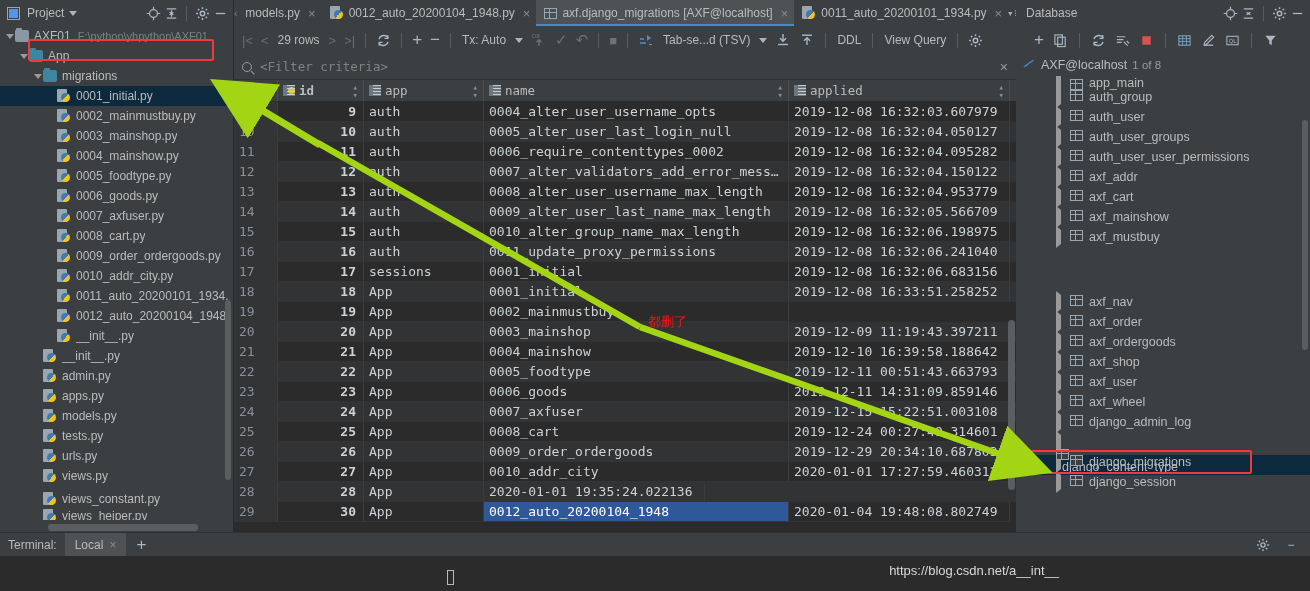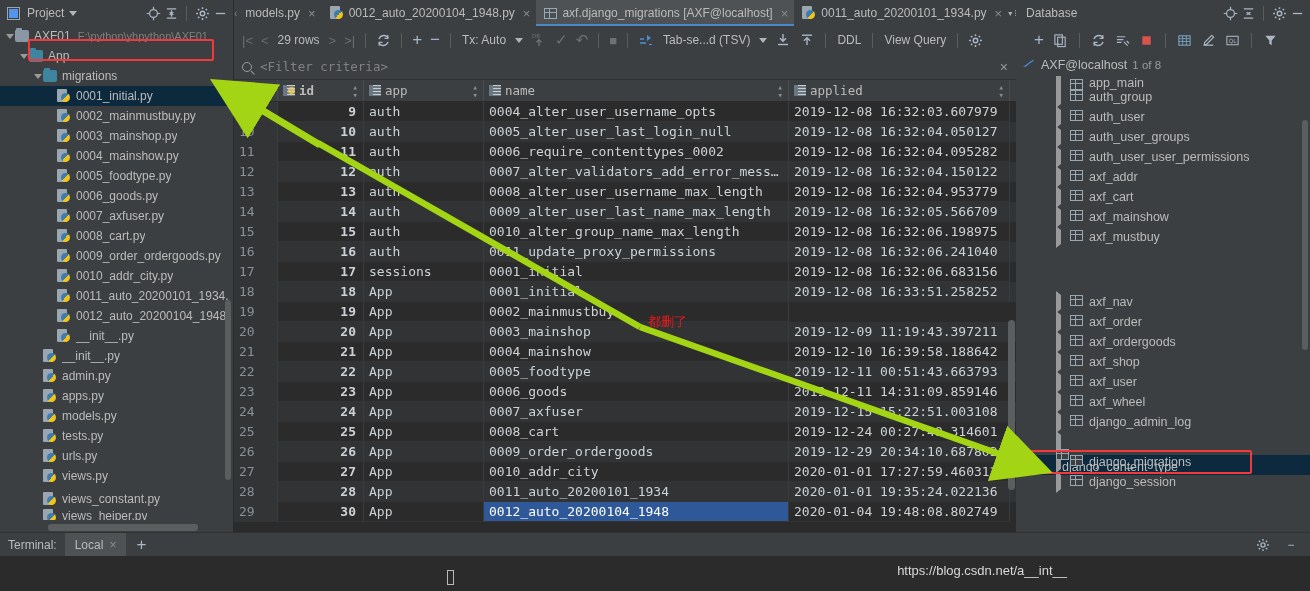--- a/index.html
+++ b/index.html
@@ -172,21 +172,21 @@
     background:#3c3f41; display:flex; align-items:center; border-top:1px solid #2f3133;
   }
   #terminal-bar .tlabel2 { font-size:12px; color:#bbbbbb; padding:0 8px; }
   #terminal-bar .ttab { height:24px; display:flex;align-items:center; gap:6px; padding:0 10px; background:#4e5254; font-size:12px; color:#bbbbbb; }
   #terminal-bar .plus { font-size:17px; color:#a9b7c6; padding:0 10px; }
   #term-right { margin-left:auto; display:flex; align-items:center; gap:10px; padding-right:10px; color:#a9b7c6; }
   #terminal-body { position:absolute; left:0; top:556px; width:1310px; height:35px; background:#2b2b2b;
     font-family:"DejaVu Sans Mono","Liberation Mono",monospace; font-size:12px; color:#a9b7c6; }
   #term-caret { position:absolute; left:447px; top:14px; width:7px; height:15px; border:1px solid #b9b9b9; }
   #watermark {
-    position:absolute; right:12px; top:561px; font-size:13px; color:#d8d8d8;
+    position:absolute; right:20px; top:561px; font-size:13px; color:#d8d8d8;
     background:#2b2b2b; padding:2px 4px;
   }
 
   
   #annot { position:absolute; left:0; top:0; width:1310px; height:591px; pointer-events:none; }
   #note-cn {
     position:absolute; left:648px; top:313px; color:#f01818; font-size:13px;
     font-family:"DejaVu Sans", sans-serif;
   }
 </style>
@@ -701,21 +701,20 @@
           <div class="gcell mono c-rn rn">27</div>
           <div class="gcell mono c-id num">27</div>
           <div class="gcell mono c-app">App</div>
           <div class="gcell mono c-name">0010_addr_city</div>
           <div class="gcell mono c-applied">2020-01-01 17:27:59.460312</div>
         </div>
         <div class="grow">
           <div class="gcell mono c-rn rn">28</div>
           <div class="gcell mono c-id num">28</div>
           <div class="gcell mono c-app">App</div>
-          <div class="gcell mono c-name">0011_auto_20200101_1934</div>
           <div class="gcell mono c-applied">2020-01-01 19:35:24.022136</div>
         </div>
         <div class="grow">
           <div class="gcell mono c-rn rn">29</div>
           <div class="gcell mono c-id num">30</div>
           <div class="gcell mono c-app">App</div>
           <div class="gcell mono c-name selcell">0012_auto_20200104_1948</div>
           <div class="gcell mono c-applied">2020-01-04 19:48:08.802749</div>
         </div>
       </div>

